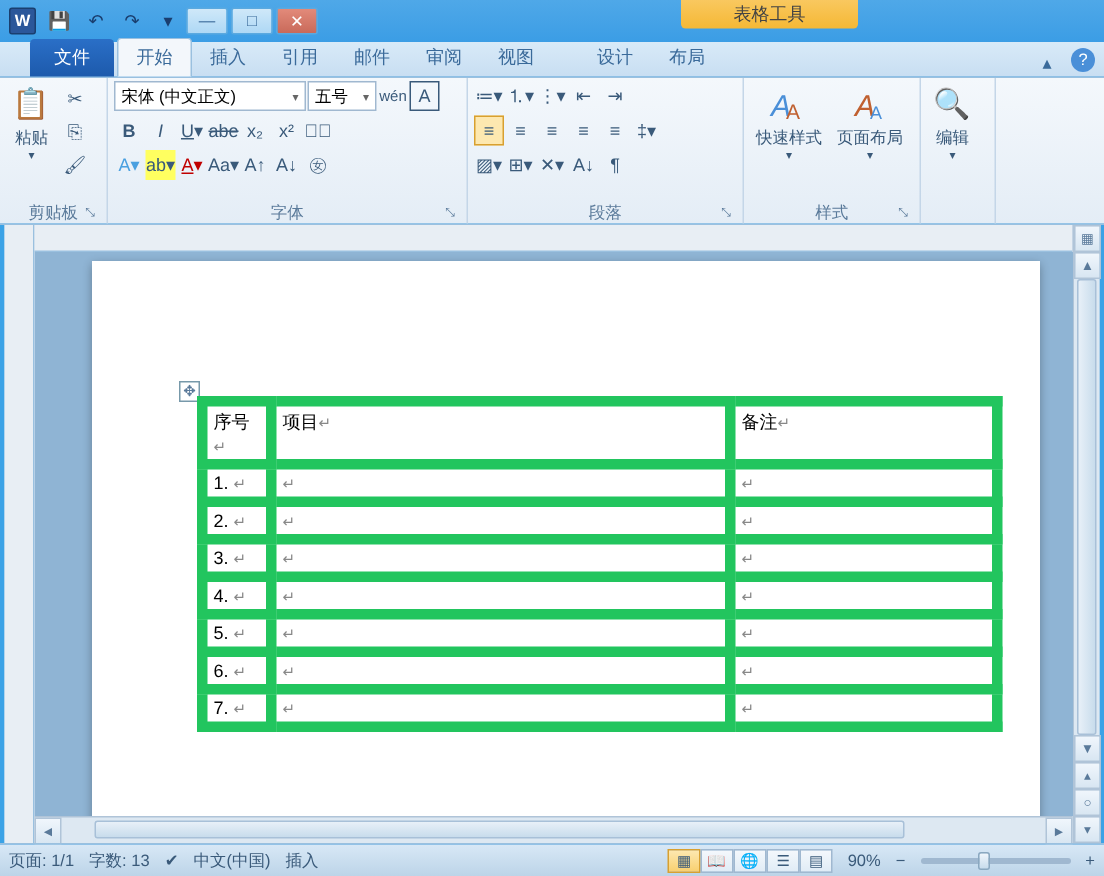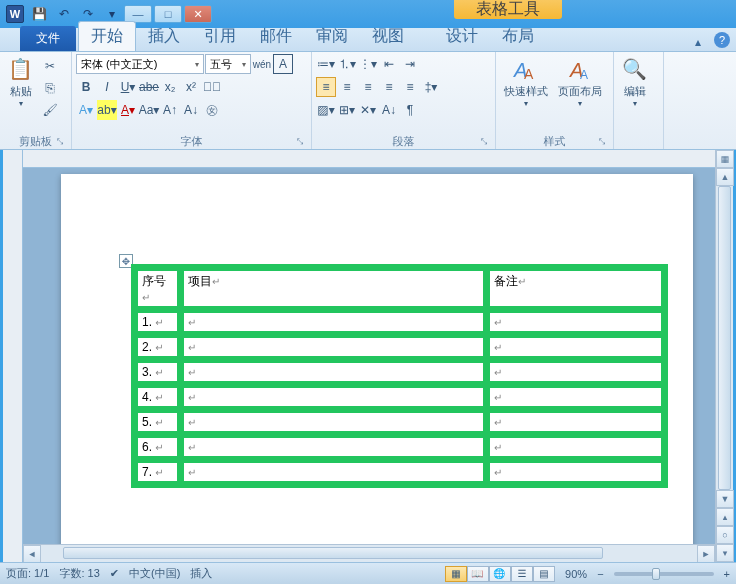--- a/index.html
+++ b/index.html
@@ -4,29 +4,29 @@
 <style>
 * { margin: 0; padding: 0; box-sizing: border-box; font-family: "Microsoft YaHei", "SimSun", sans-serif; }
 body { width: 736px; height: 584px; background: #3ba2e6; overflow: hidden; position: relative; }
 
 
 .titlebar { height: 28px; background: linear-gradient(#4fa8e8, #3b9de5); display: flex; align-items: center; padding: 0 6px; color: #fff; }
 .app-icon { width: 18px; height: 18px; background: #2b579a; border: 1px solid #1a3f6f; border-radius: 2px; display: flex; align-items: center; justify-content: center; font-size: 11px; font-weight: bold; color: #fff; margin-right: 6px; }
 .qat { display: flex; gap: 4px; align-items: center; }
 .qat-btn { width: 20px; height: 20px; display: flex; align-items: center; justify-content: center; font-size: 12px; color: #1a3e6f; cursor: pointer; }
 .title-text { flex: 1; text-align: center; font-size: 12px; color: #1a3e6f; }
-.title-highlight { position: absolute; left: 454px; top: 0; width: 108px; height: 19px; background: linear-gradient(#f9c85f,#f5b835); color: #444; font-size: 16px; display: flex; align-items: center; justify-content: center; border-radius: 0 0 3px 3px; }
+.title-highlight { position: absolute; left: 454px; top: 0; width: 118px; height: 19px; background: linear-gradient(#f9c85f,#f5b835); color: #444; font-size: 12px; display: flex; align-items: center; justify-content: center; border-radius: 0 0 3px 3px; }
 .winbtns { display: flex; gap: 0; }
 .winbtn { width: 28px; height: 18px; border: 1px solid #5aa9e0; background: linear-gradient(#cfe8f9,#aed8f5); display: flex; align-items: center; justify-content: center; font-size: 11px; color: #3a6a9a; cursor: pointer; border-radius: 2px; margin-left: 2px; }
 .winbtn.close { background: linear-gradient(#e28a7a,#c96a5a); color: #fff; }
 
 
 .tabs { height: 24px; background: linear-gradient(#d8eaf8,#c8def2); display: flex; align-items: flex-end; padding-left: 20px; border-bottom: 1px solid #9ac0df; position: relative; }
 .file-tab { background: linear-gradient(#2a6fc7,#1d5aac); color: #fff; padding: 4px 16px; font-size: 12px; border-radius: 3px 3px 0 0; margin-right: 2px; cursor: pointer; }
-.tab { padding: 4px 12px; font-size: 16px; color: #3a6a9a; cursor: pointer; }
+.tab { padding: 4px 12px; font-size: 12px; color: #3a6a9a; cursor: pointer; }
 .tab.active { background: #f3f7fb; border: 1px solid #9ac0df; border-bottom: none; border-radius: 3px 3px 0 0; color: #3a6a9a; }
 .tabs-right { position: absolute; right: 6px; top: 4px; display: flex; gap: 6px; }
 .help-btn { width: 16px; height: 16px; border-radius: 50%; background: #4a8fd8; color: #fff; font-size: 11px; display: flex; align-items: center; justify-content: center; cursor: pointer; }
 
 
 .ribbon { height: 98px; background: linear-gradient(#f4f8fc,#e4edf6); border-bottom: 1px solid #9ac0df; display: flex; }
 .group { border-right: 1px solid #c4d6e8; display: flex; flex-direction: column; padding: 2px 4px 0 4px; }
 .group-body { flex: 1; display: flex; align-items: flex-start; gap: 2px; }
 .group-label { height: 16px; font-size: 11px; color: #5a7a9a; text-align: center; display: flex; align-items: center; justify-content: center; position: relative; }
 .group-expand { position: absolute; right: 2px; bottom: 2px; width: 10px; height: 10px; font-size: 8px; color: #5a7a9a; }

